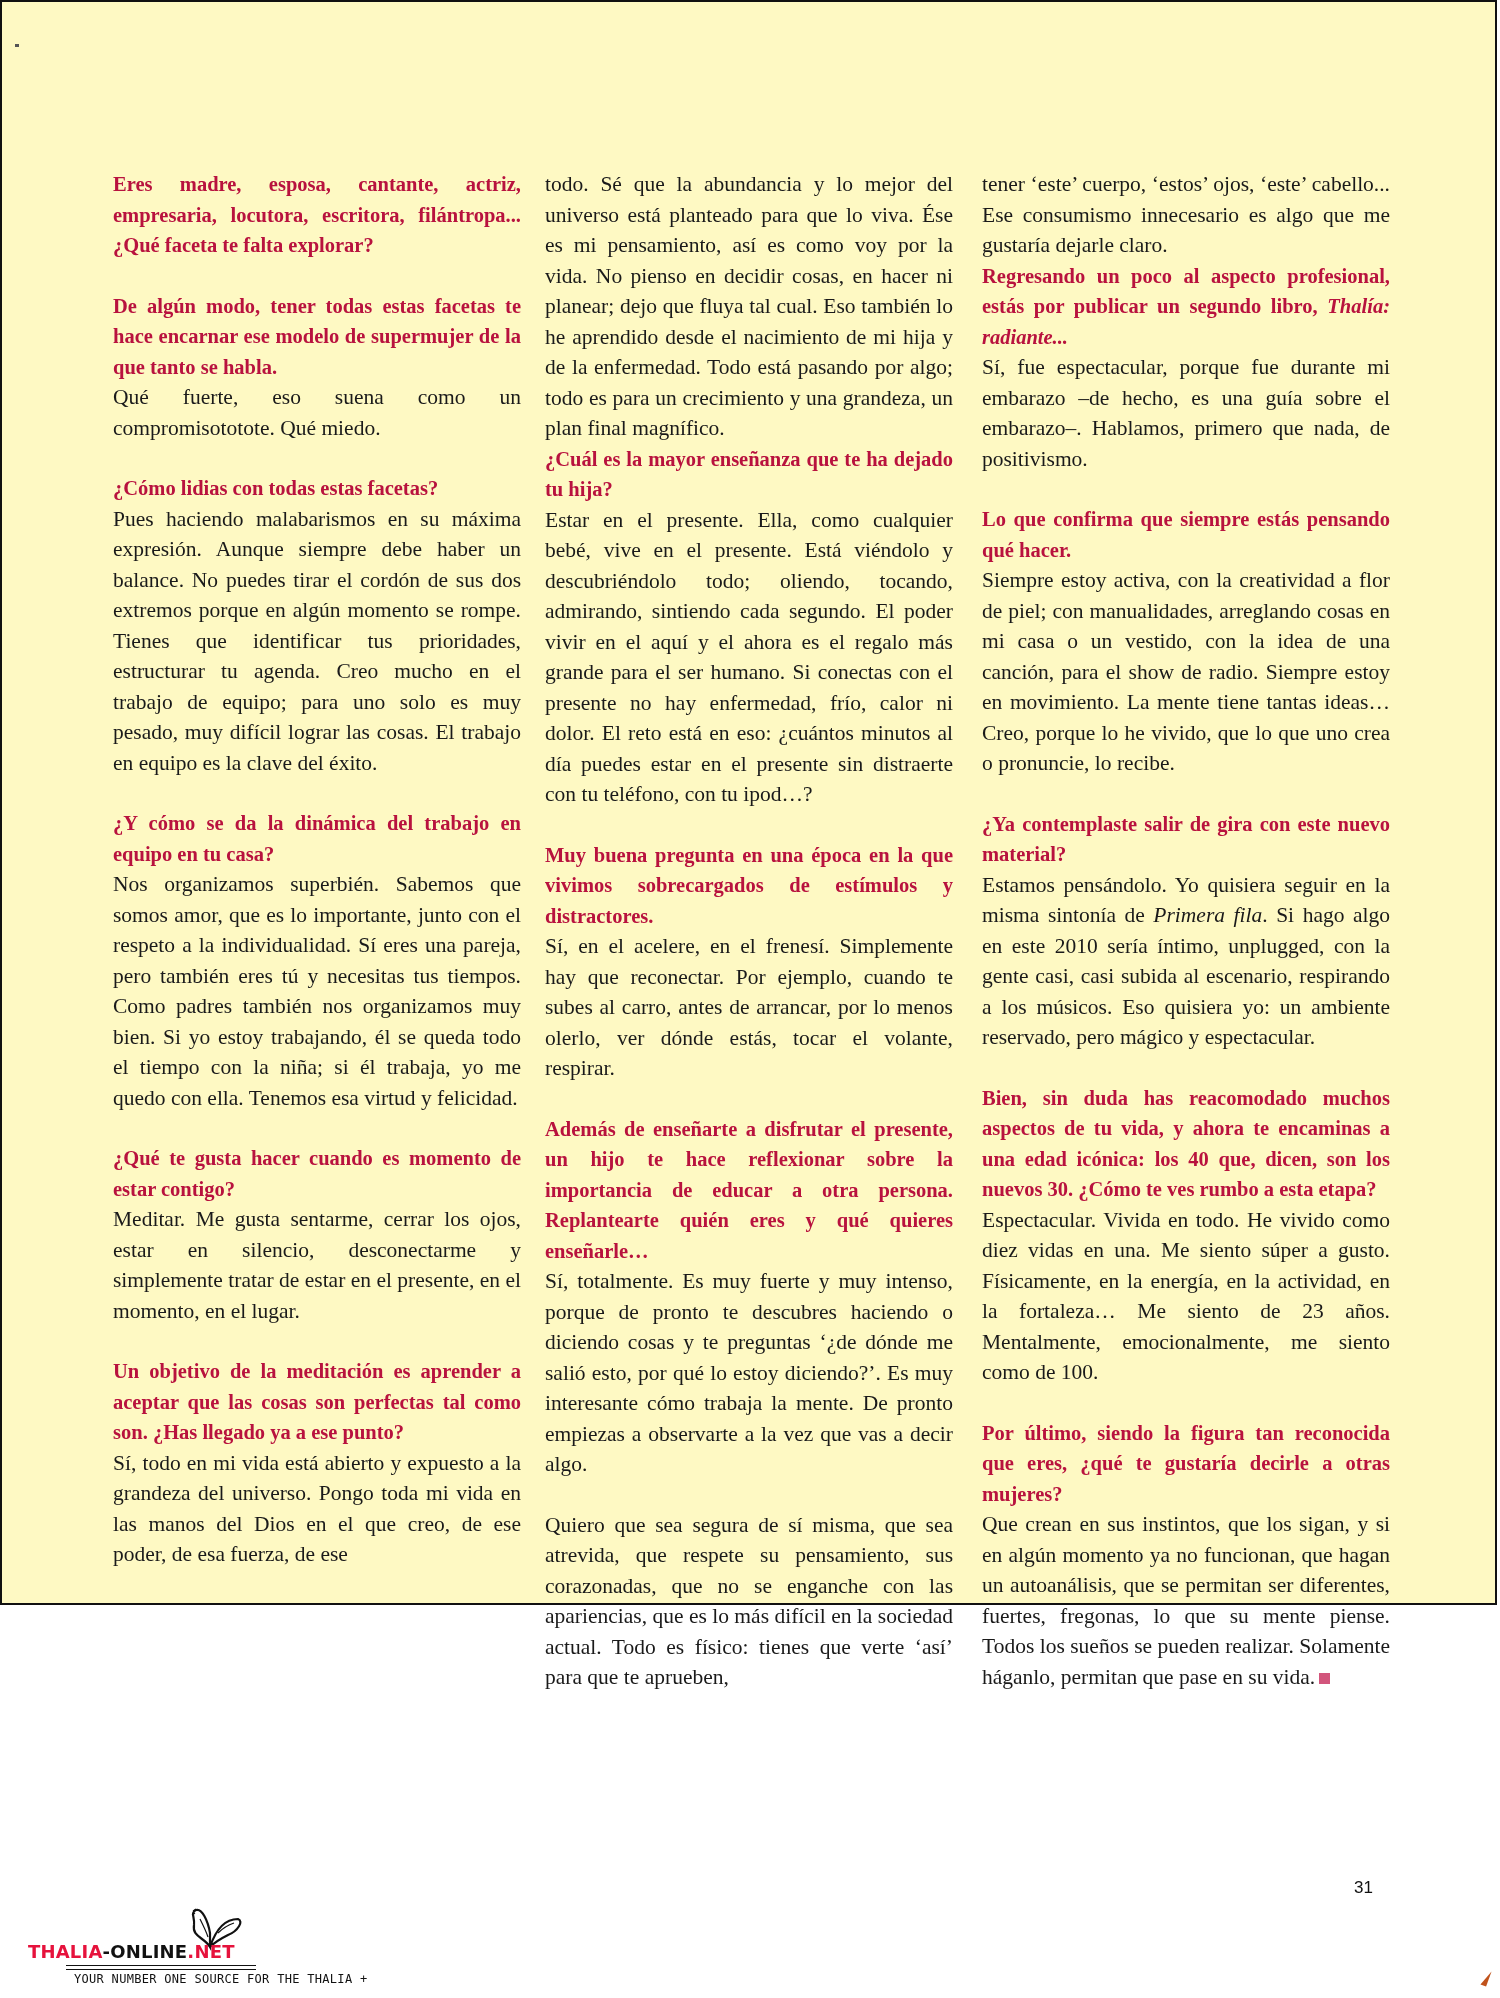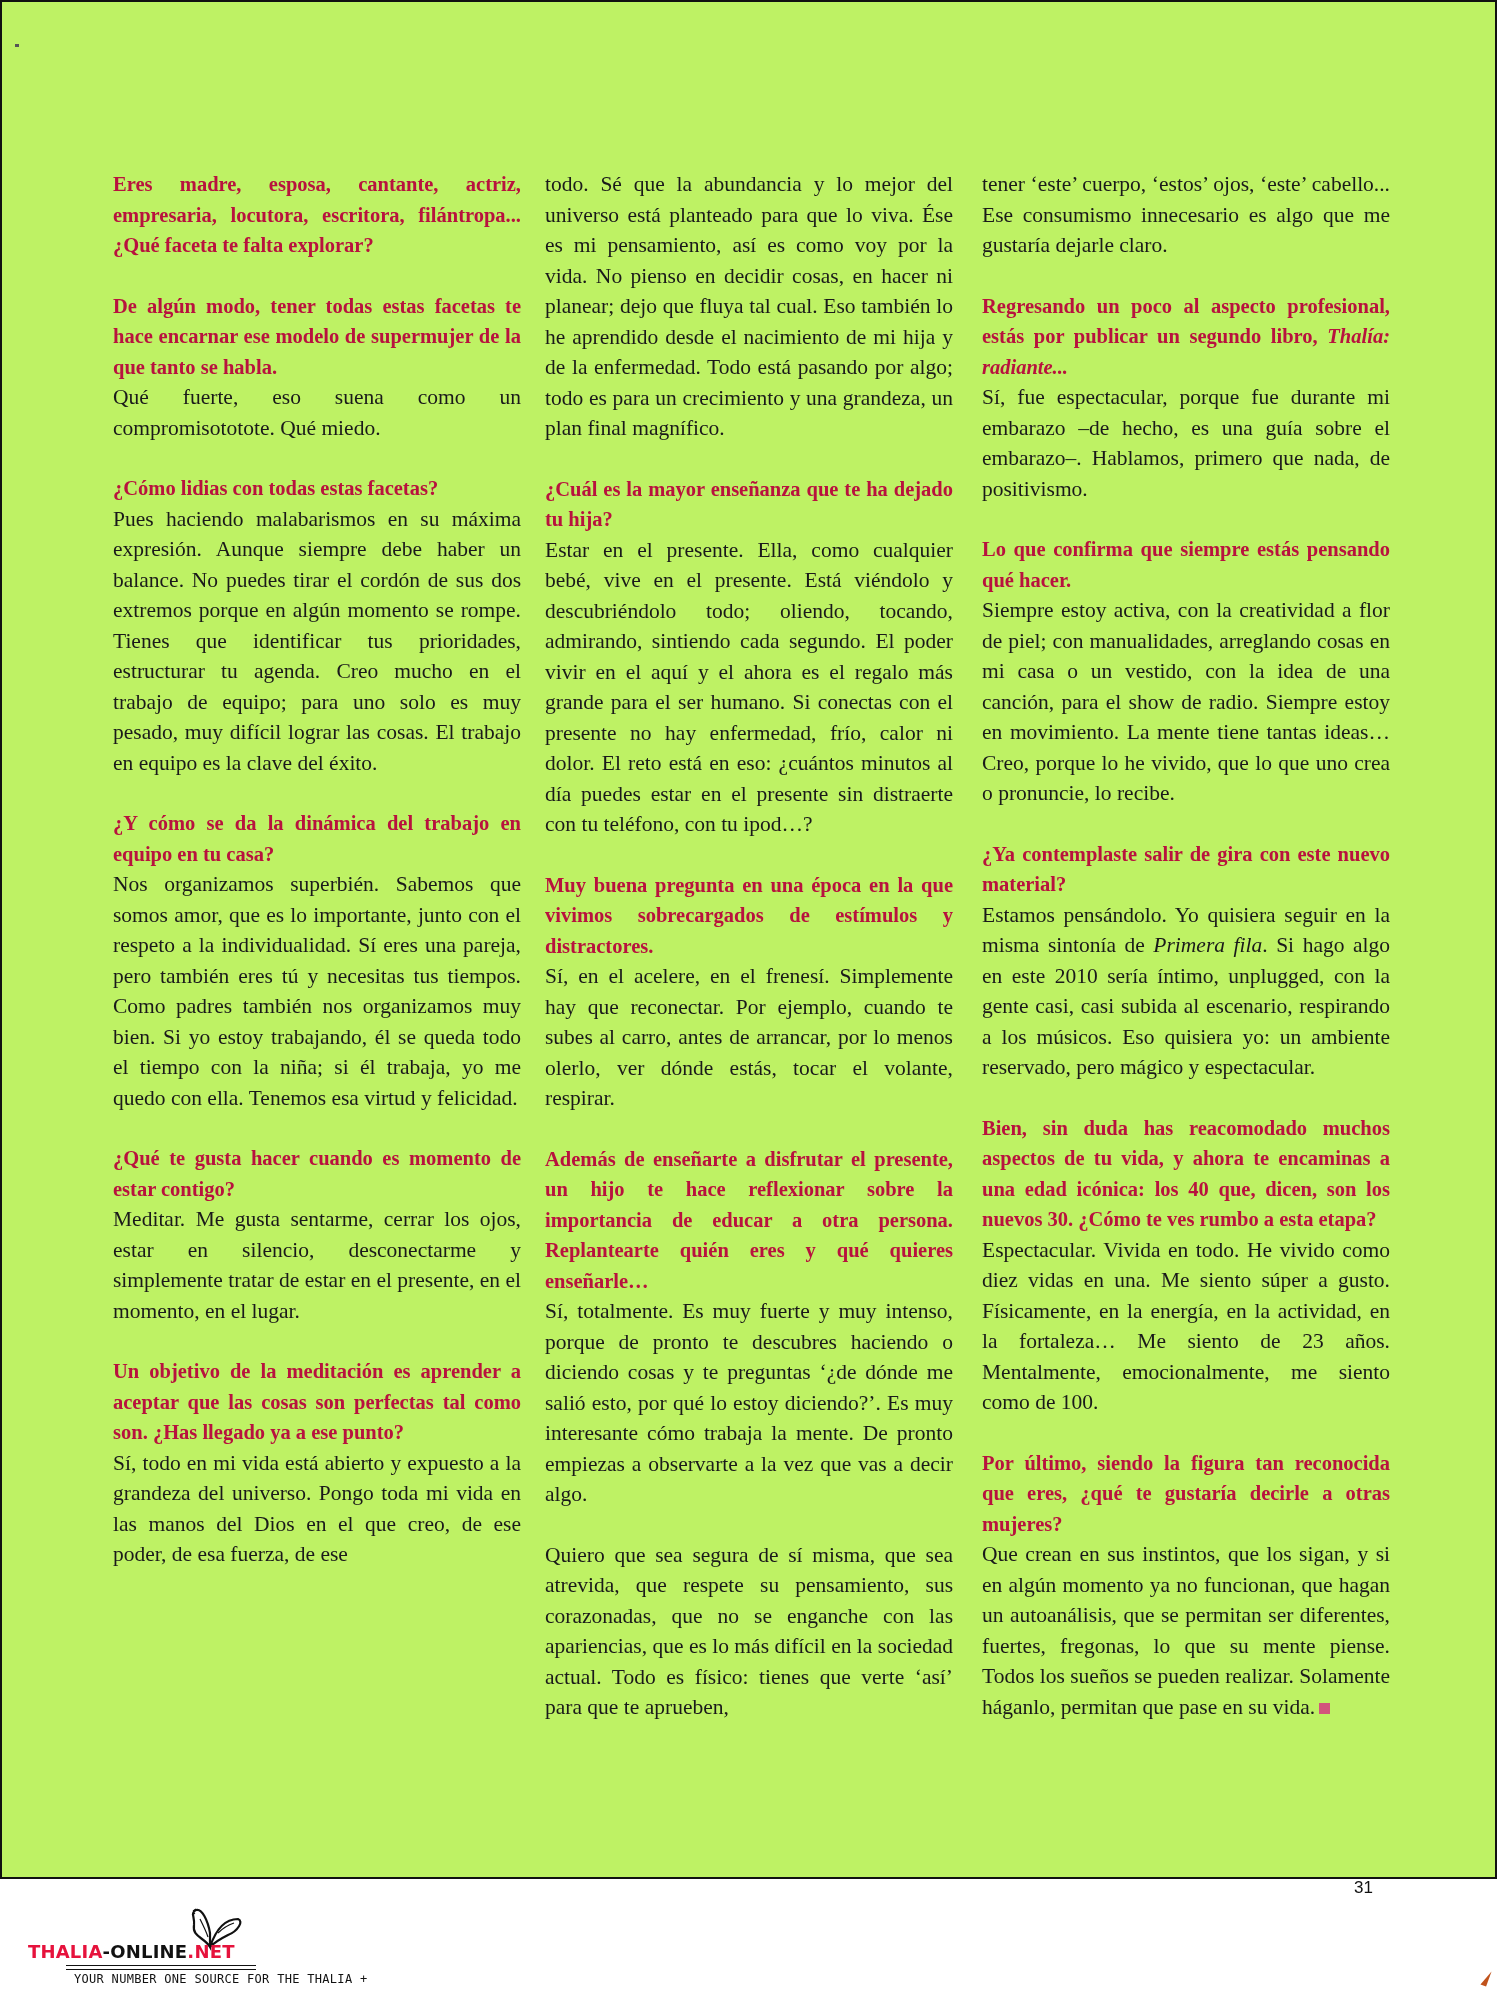--- a/index.html
+++ b/index.html
@@ -1,26 +1,26 @@
 <!DOCTYPE html>
 <html><head>
 <meta charset="utf-8">
 <style>
   html, body { margin: 0; padding: 0; background: #ffffff; }
   body { width: 1500px; height: 1998px; position: relative; overflow: hidden; }
-  .page { position: absolute; left: 0; top: 0; width: 1497px; height: 1879px; border-left: 2px solid #111; border-top: 2px solid #111; border-right: 2px solid #111; border-bottom: 2px solid #111; box-sizing: border-box; background:#bef264; }
+  .page { position: absolute; left: 0; top: 0; width: 1497px; height: 1605px; border-left: 2px solid #111; border-top: 2px solid #111; border-right: 2px solid #111; border-bottom: 2px solid #111; box-sizing: border-box; background:#fef9c3; }
   .corner-mark { position: absolute; left: 13px; top: 42px; width: 4px; height: 3px; background: #555; }
   .col { position: absolute; top: 167px; width: 408px; font-family: "DejaVu Serif", "Liberation Serif", serif; }
   .col1 { left: 111px; }
   .col2 { left: 543px; }
   .col3 { left: 980px; }
   .qa { margin: 0 0 30px 0; }
   .q { color: #b8123e; font-weight: bold; font-size: 20.5px; line-height: 30.5px; text-align: justify; margin: 0; font-family: "Liberation Serif", serif; }
   .a { color: #1a1a1a; font-size: 21.5px; line-height: 30.5px; text-align: justify; margin: 0; font-family: "Liberation Serif", serif; hyphens: auto; }
-  .cont { margin-bottom: 30px; }
+  .cont { }
   .end-mark { display: inline-block; width: 11px; height: 11px; background: #d2557c; margin-left: 4px; vertical-align: middle; }
   .page-number { position: absolute; left: 1352px; top: 1876px; font-family: "Liberation Sans", sans-serif; font-size: 17px; color: #111; }
   .corner-tab { position: absolute; left: 1481px; top: 1968px; width: 0; height: 0; border-left: 6px solid transparent; border-bottom: 16px solid #c0521b; transform: rotate(20deg); }
   .logo { position: absolute; left: 24px; top: 1905px; width: 240px; height: 80px; }
   .logo-text { position: absolute; left: 2px; top: 34px; font-family: "DejaVu Sans", sans-serif; font-weight: bold; font-size: 18px; letter-spacing: 0.2px; white-space: nowrap; }
   .logo-red { color: #e6123c; }
   .logo-black { color: #111; }
   .logo-lines { position: absolute; left: 40px; top: 58px; width: 190px; height: 3px; border-top: 1px solid #111; border-bottom: 1px solid #111; }
   .logo-tag { position: absolute; left: 48px; top: 65px; font-family: "DejaVu Sans Mono", monospace; font-size: 12px; color: #111; white-space: nowrap; letter-spacing: 0.3px; }
   .butterfly { position: absolute; left: 162px; top: 0px; width: 56px; height: 44px; }

